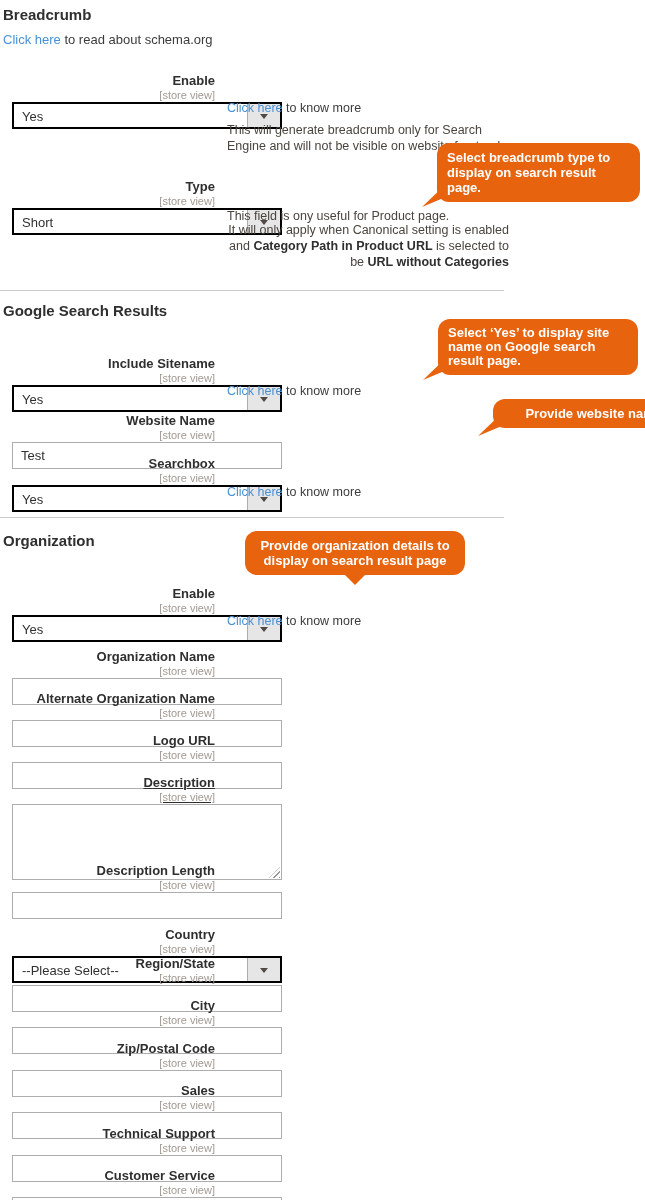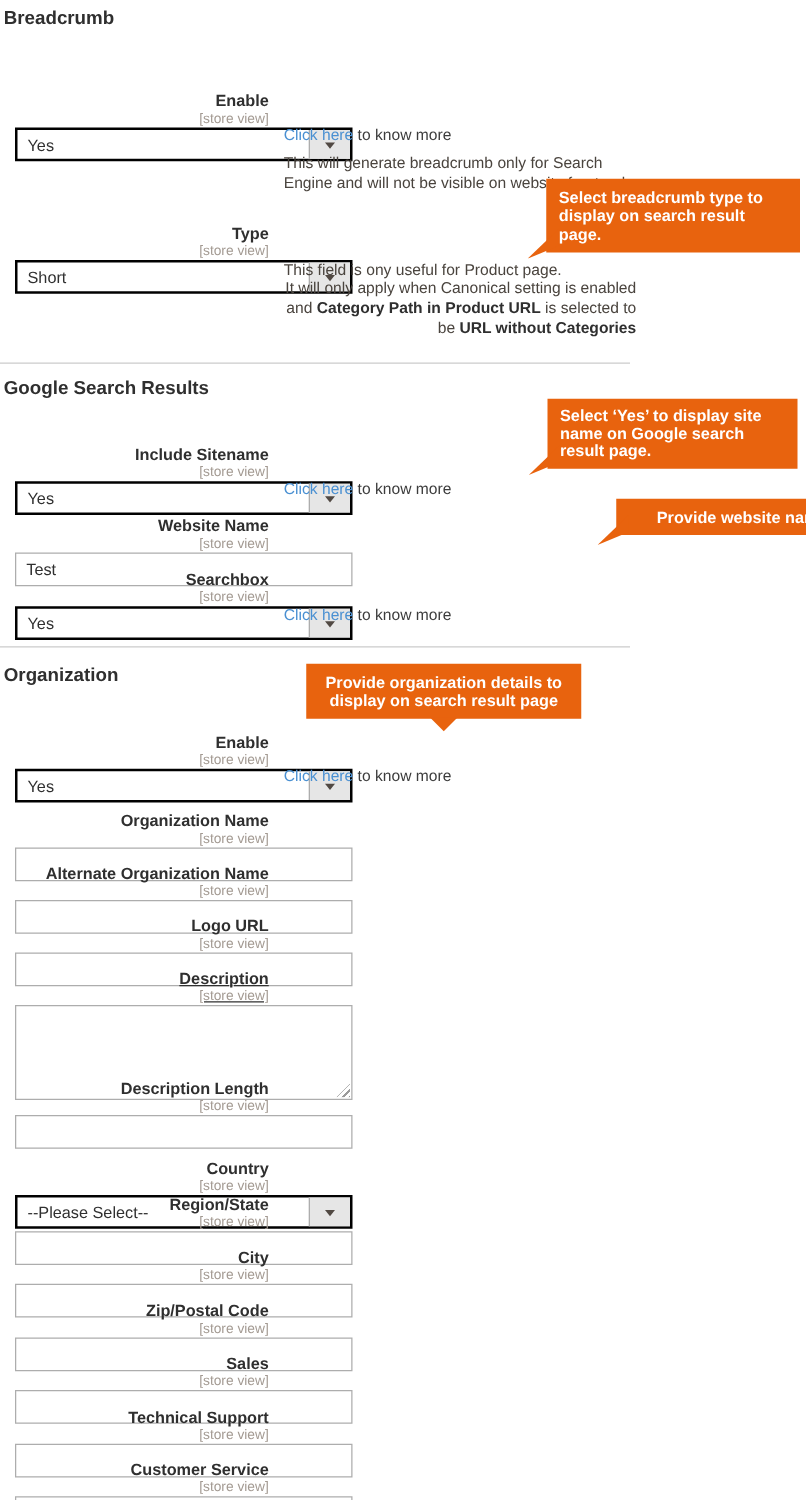--- a/index.html
+++ b/index.html
@@ -32,33 +32,36 @@
                 font-family:"Liberation Sans","DejaVu Sans",sans-serif; font-size:13px; color:#303030; outline:none; resize:none; }
   .resize-handle { position:absolute; right:2px; bottom:2px; width:11px; height:11px;
                 background:repeating-linear-gradient(135deg, transparent 0 2.5px, #9a9a9a 2.5px 4px);
                 clip-path:polygon(100% 0, 100% 100%, 0 100%); cursor:nwse-resize; }
 
   .link-line { position:absolute; left:227px; font-size:12.5px; color:#3c3c3c; white-space:nowrap; }
   .note { position:absolute; left:227px; width:282px; font-size:12.5px; color:#4a443e; line-height:16px; }
   .note b { color:#2f2f2f; }
 
   .callout { position:absolute; background:#e8630e; color:#fff; font-weight:700; font-size:13px;
-             line-height:15px; border-radius:0; padding:7px 10px; z-index:6; }
+             line-height:15px; border-radius:12px; padding:7px 10px; z-index:6; }
   .tail-ldown { position:absolute; left:-15px; bottom:-5px; width:25px; height:26px; background:#e8630e;
              clip-path:polygon(100% 8%, 0 100%, 100% 60%); }
   .tail-down { position:absolute; left:50%; bottom:-10px; margin-left:-11px; width:0; height:0;
              border-left:11px solid transparent; border-right:11px solid transparent; border-top:11px solid #e8630e; }
 </style>
 </head>
 <body>
 
 <div class="page">
 
   <h2 class="section-title" style="top:6px;">Breadcrumb</h2>
 
+  <div class="intro-line" style="top:32px;">
+    <a class="link">Click here</a><span> to read about schema.org</span>
+  </div>
 
   <div class="row" style="top:70px;">
     <div class="label-col">
       <div class="lbl">Enable</div>
       <div class="scope">[store view]</div>
     </div>
     <div class="control-col">
       <div class="select">
         <span class="val">Yes</span>
         <span class="arrow-box">

